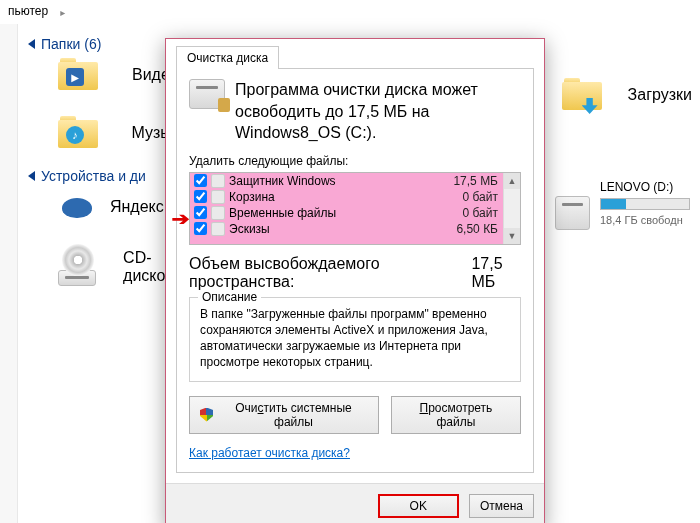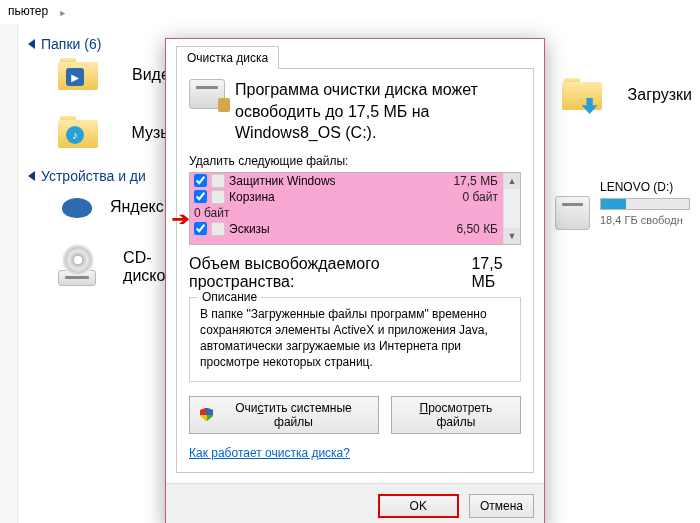--- a/index.html
+++ b/index.html
@@ -353,20 +353,25 @@
               </div>
               <div class="file-row">
                 <span class="left">
                   <input type="checkbox" checked="" style="">
                   <span class="fi"></span>
                   <span>Корзина</span>
                 </span>
                 <span class="sz">0 байт</span>
               </div>
               <div class="file-row">
+                <span class="left">
+                  <input type="checkbox" checked="" style="">
+                  <span class="fi"></span>
+                  <span>Временные файлы</span>
+                </span>
                 <span class="sz">0 байт</span>
               </div>
               <div class="file-row">
                 <span class="left">
                   <input type="checkbox" checked="" style="">
                   <span class="fi"></span>
                   <span>Эскизы</span>
                 </span>
                 <span class="sz">6,50 КБ</span>
               </div>

